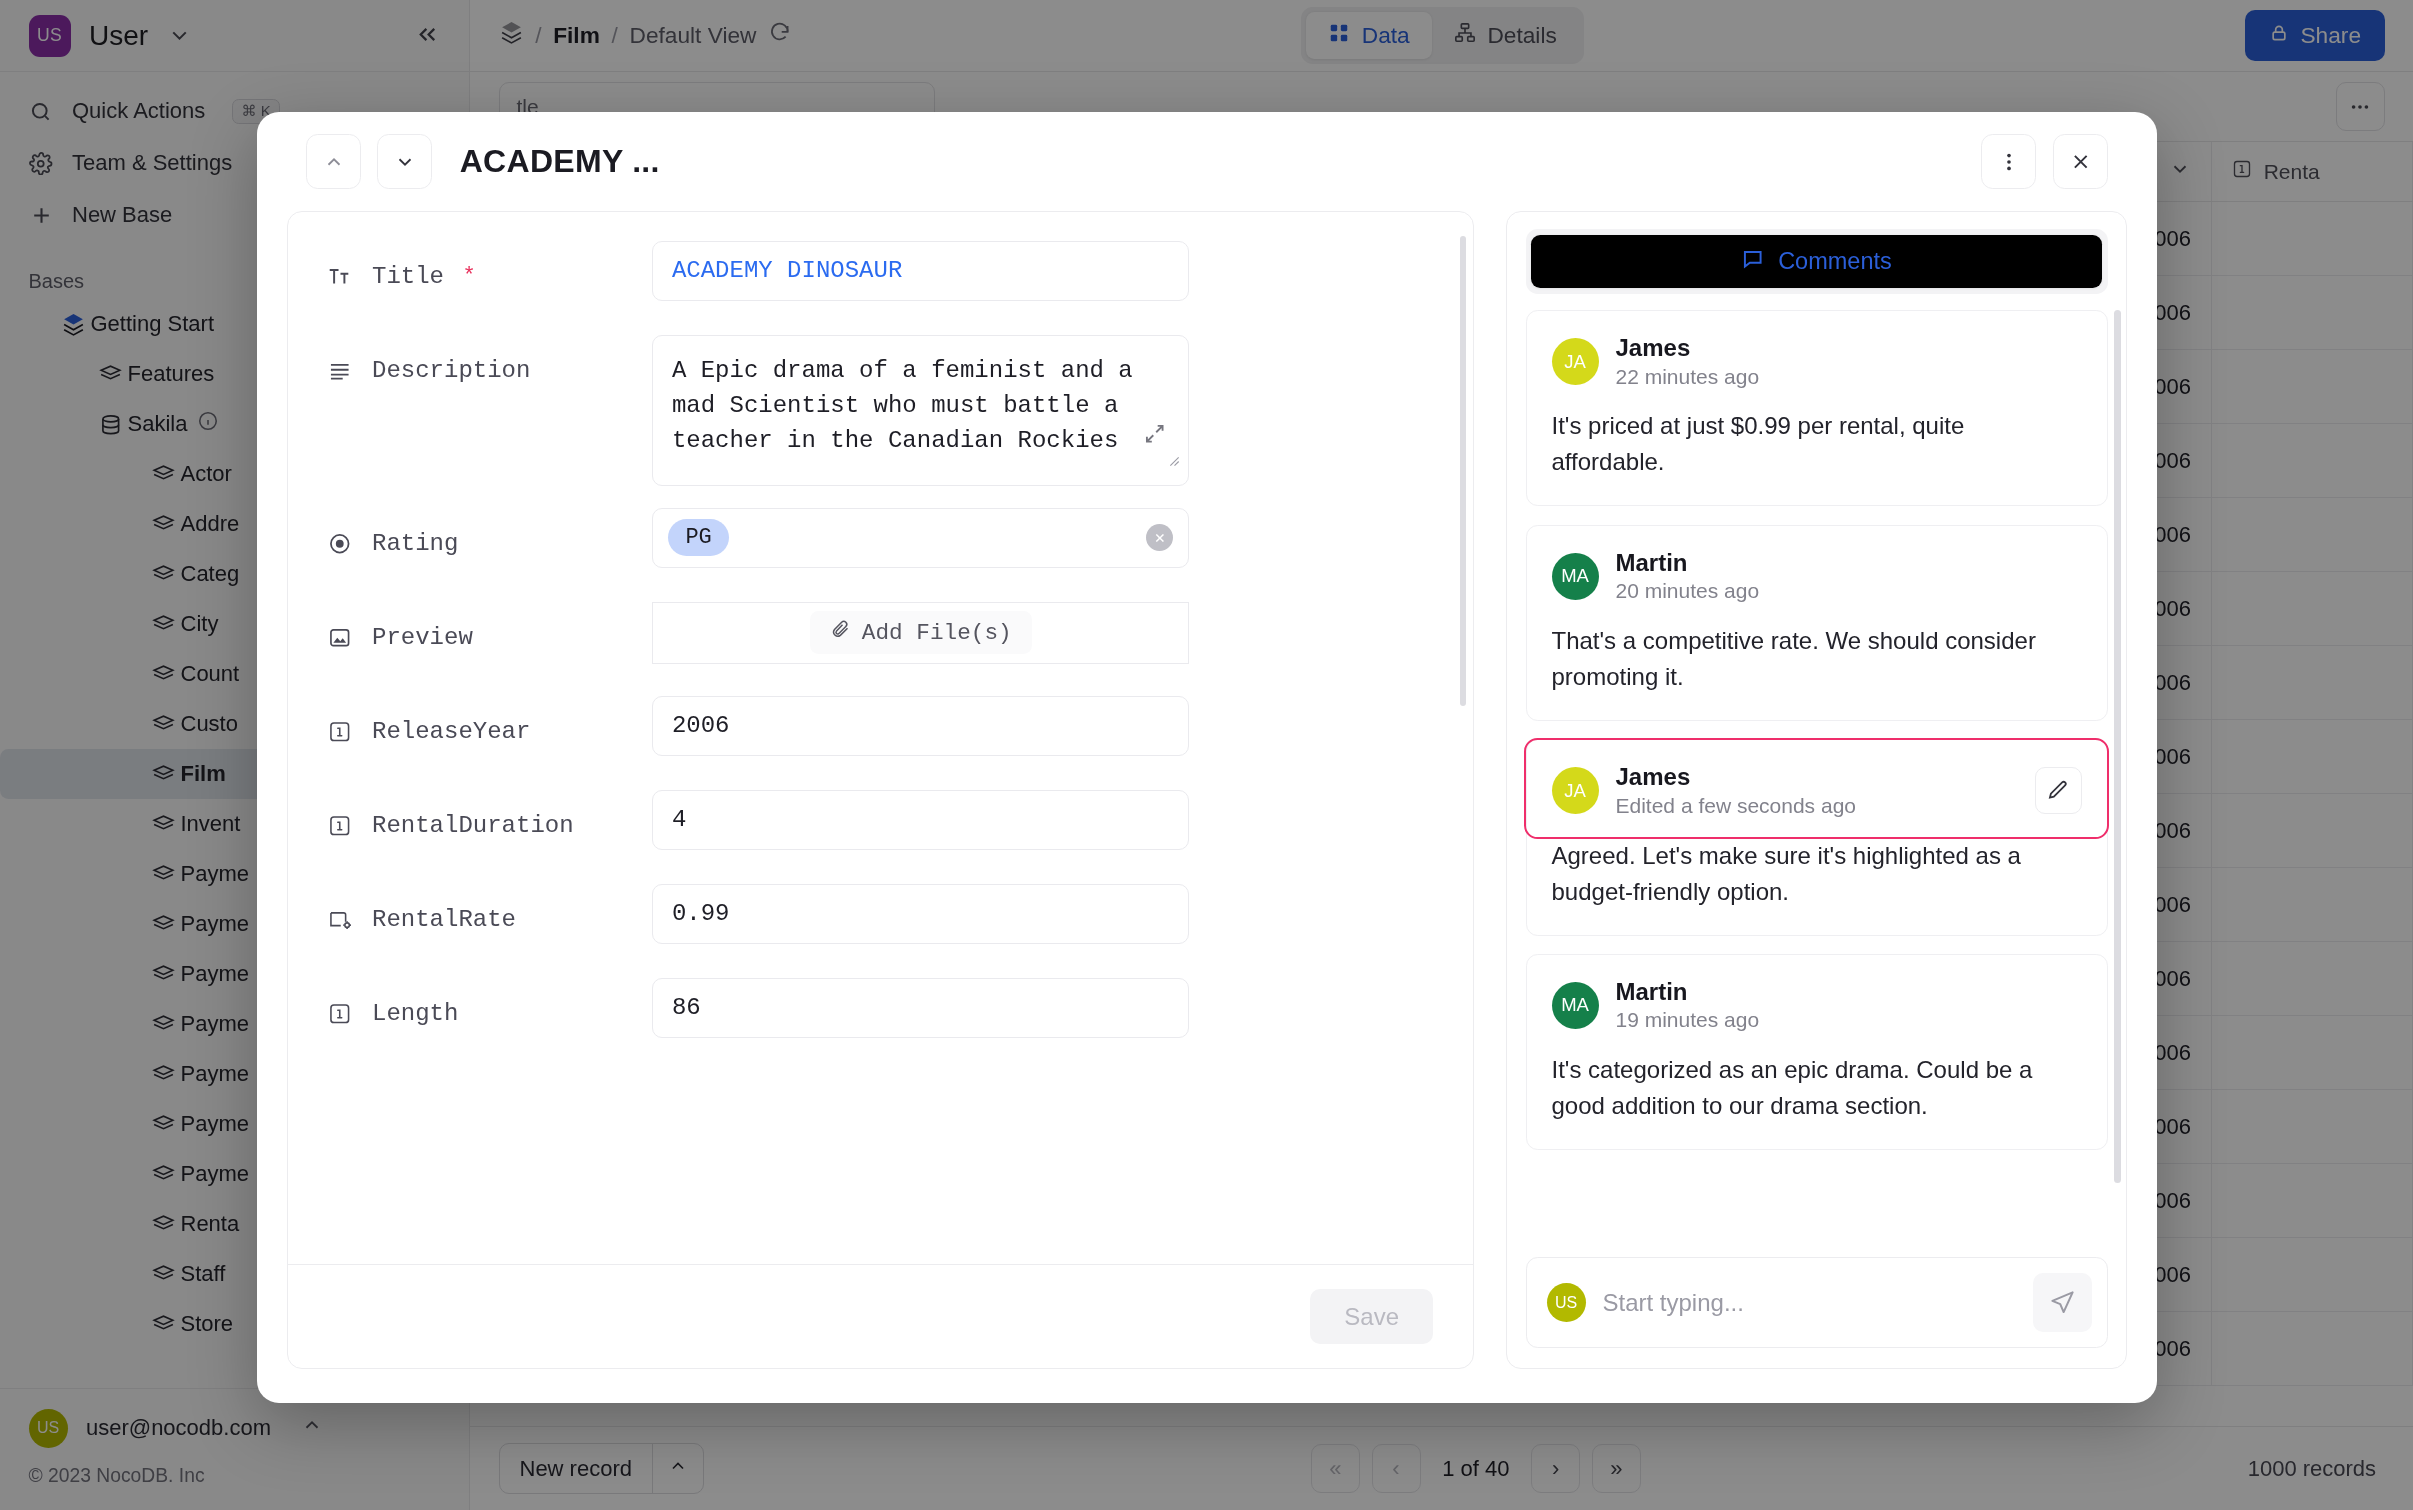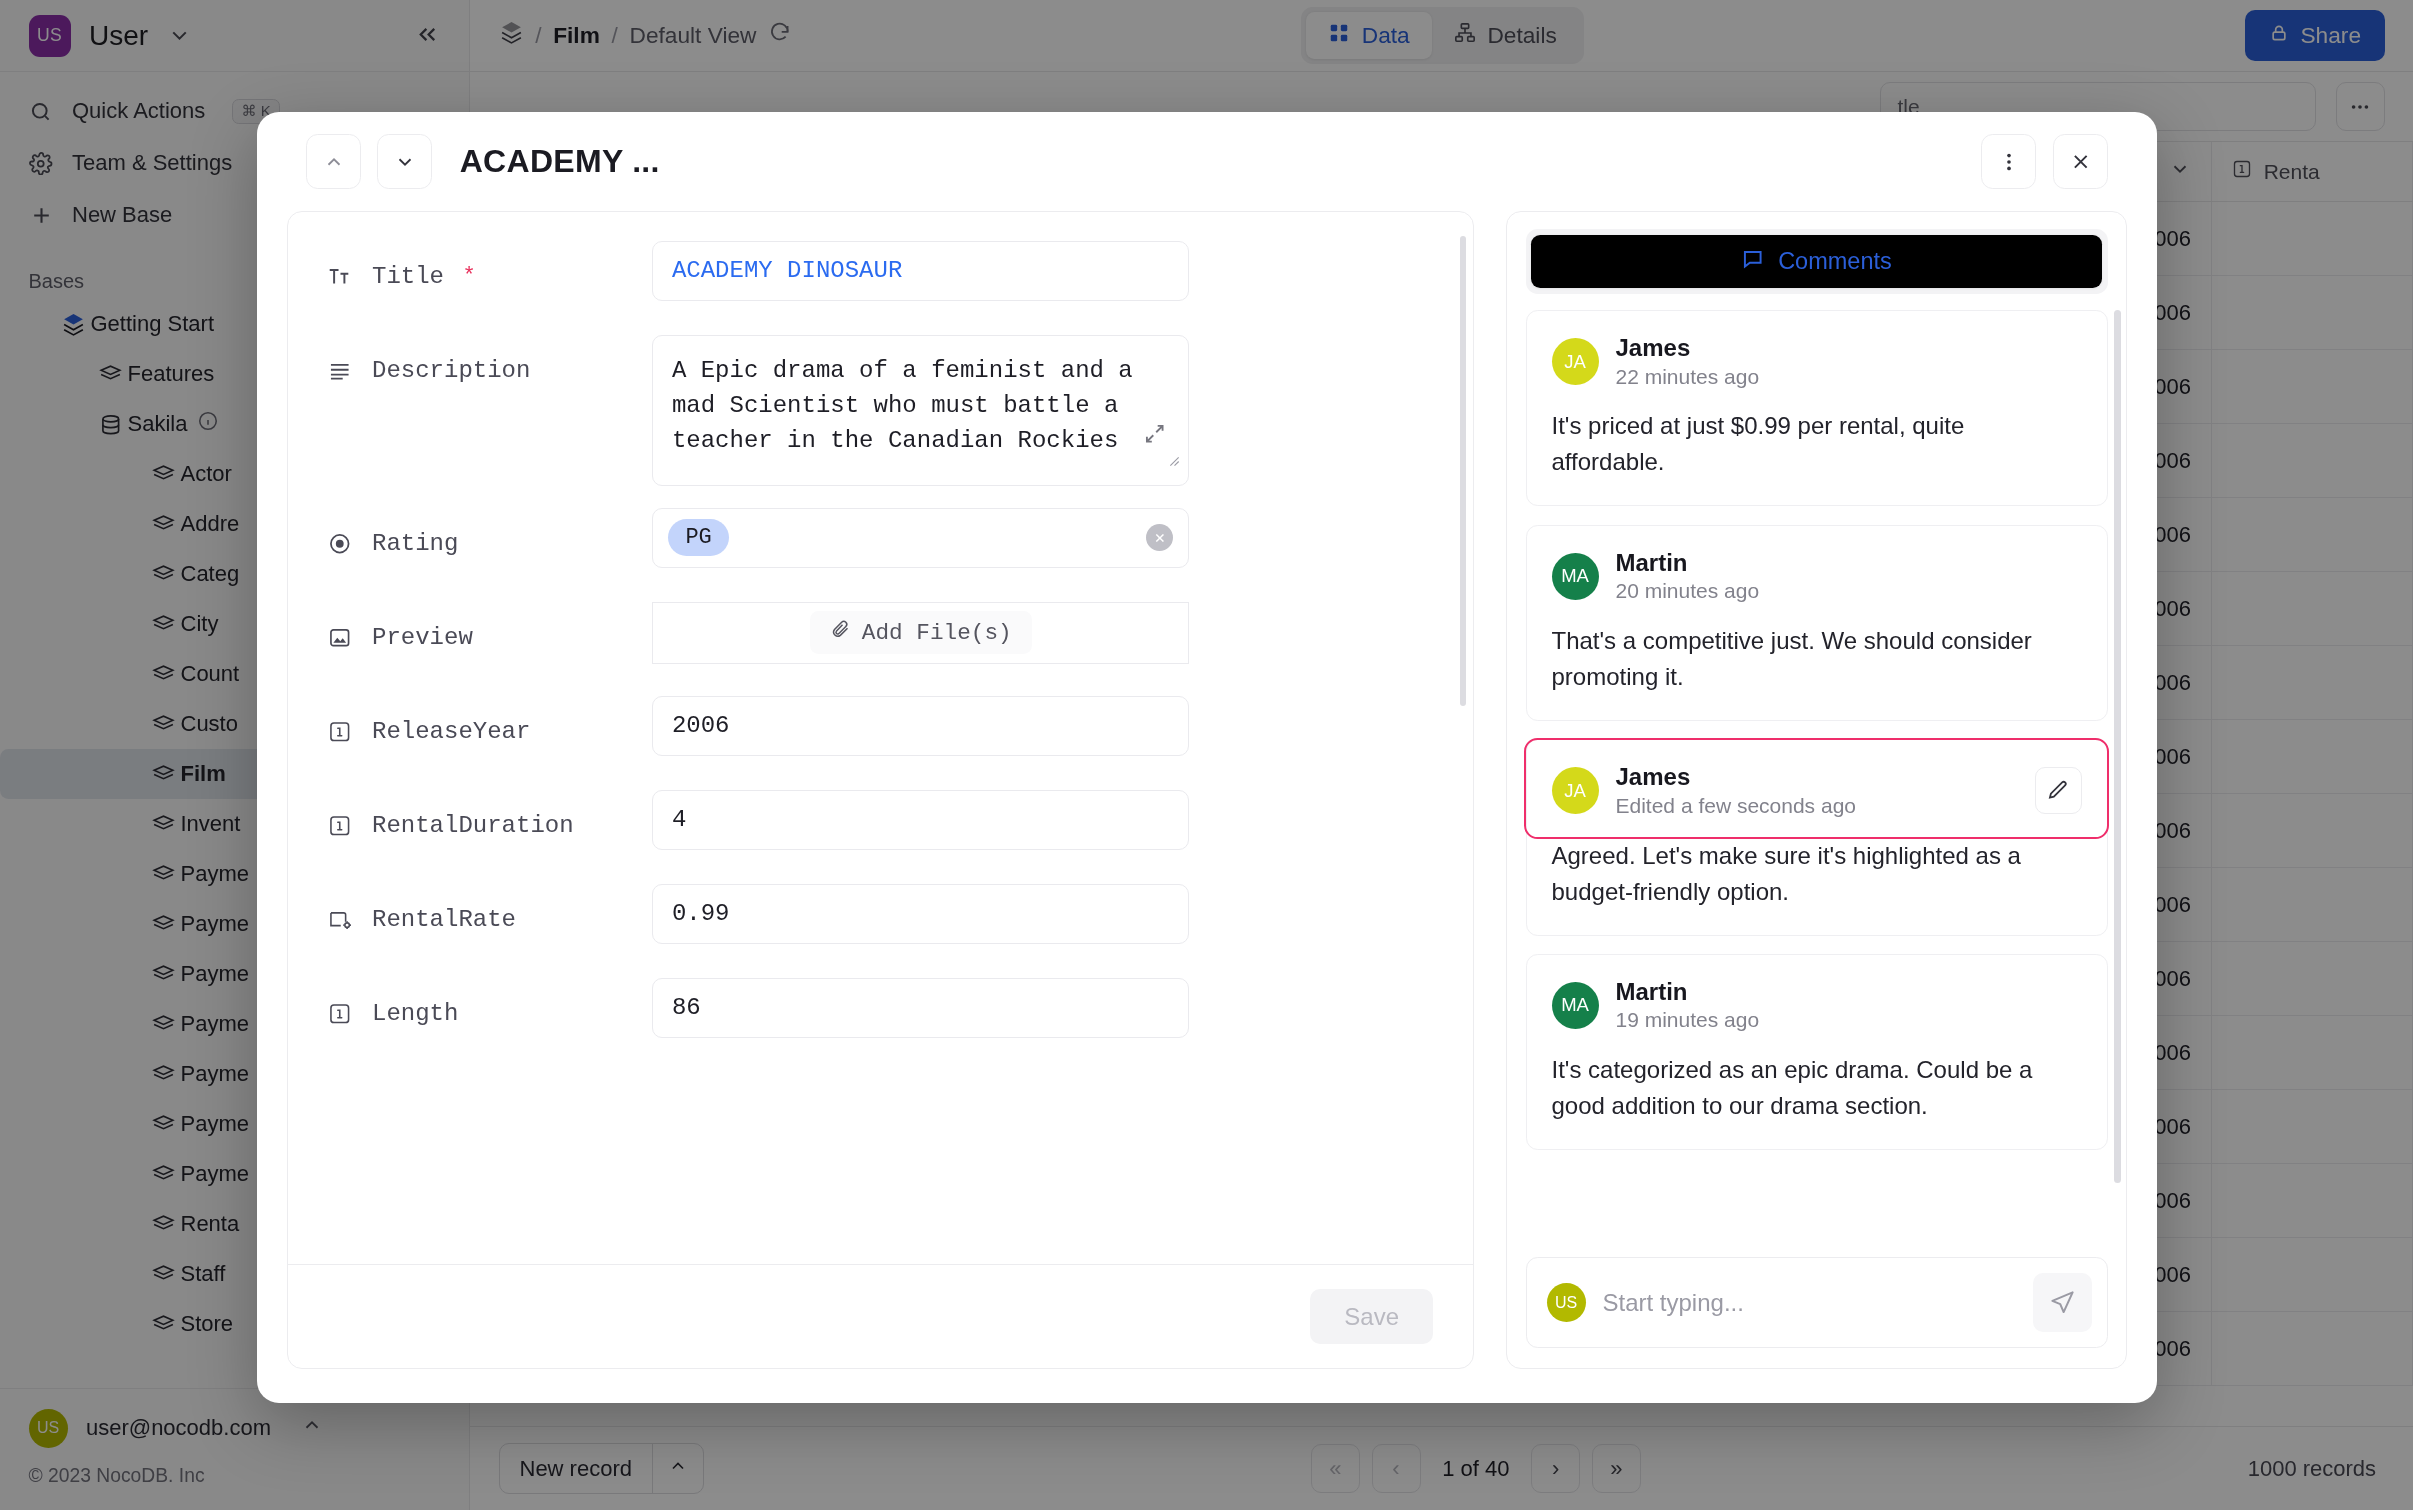--- a/index.html
+++ b/index.html
@@ -96,22 +96,22 @@
     font-size: 22.7px; color: #4e4e58; cursor: pointer;
   }
   .seg-item.on { background: #fff; color: #2b5fd9; box-shadow: 0 0.8px 2.5px rgba(0,0,0,.08); }
   .share-btn {
     display: flex; align-items: center; gap: 11.7px;
     background: #2b5fd9; color: #fff; font-size: 22.7px;
     border-radius: 10px; padding: 11.7px 23.5px; cursor: pointer;
   }
   .toolbar {
     height: 70px; border-bottom: 0.8px solid #e7e7e9;
-    display: flex; align-items: center; justify-content: flex-end;
-    padding: 0 28.5px; gap: 20px;
+    display: flex; align-items: center; justify-content: space-between;
+    padding: 0 28.5px; gap: 11px;
   }
   .tb-field {
     height: 49px; border: 0.8px solid #e2e2e6; border-radius: 10px;
     display: flex; align-items: center; padding: 0 17px;
     font-size: 21px; color: #6a6a74;
   }
   .tb-sq {
     width: 49px; height: 49px; border: 0.8px solid #e2e2e6; border-radius: 10px;
     display: flex; align-items: center; justify-content: center;
     color: #4a4a52; cursor: pointer;
@@ -967,21 +967,21 @@
             <div class="cmt-body">It's priced at just $0.99 per rental, quite affordable.</div>
           </div>
           <div class="cmt">
             <div class="cmt-hd">
               <span class="cmt-av" style="background:#15804a">MA</span>
               <span>
                 <span class="cmt-name" style="display:block">Martin</span>
                 <span class="cmt-time" style="display:block">20 minutes ago</span>
               </span>
             </div>
-            <div class="cmt-body">That's a competitive just. We should consider promoting it.</div>
+            <div class="cmt-body">That's a competitive rate. We should consider promoting it.</div>
           </div>
           <div class="cmt highlight">
             <div class="cmt-hd">
               <span class="cmt-av" style="background:#d4d91a">JA</span>
               <span>
                 <span class="cmt-name" style="display:block">James</span>
                 <span class="cmt-time" style="display:block">Edited a few seconds ago</span>
               </span>
               <span class="edit-btn">
                 <svg width="23.5" height="23.5" viewBox="0 0 24 24" fill="none" stroke="currentColor" stroke-width="1.8">

